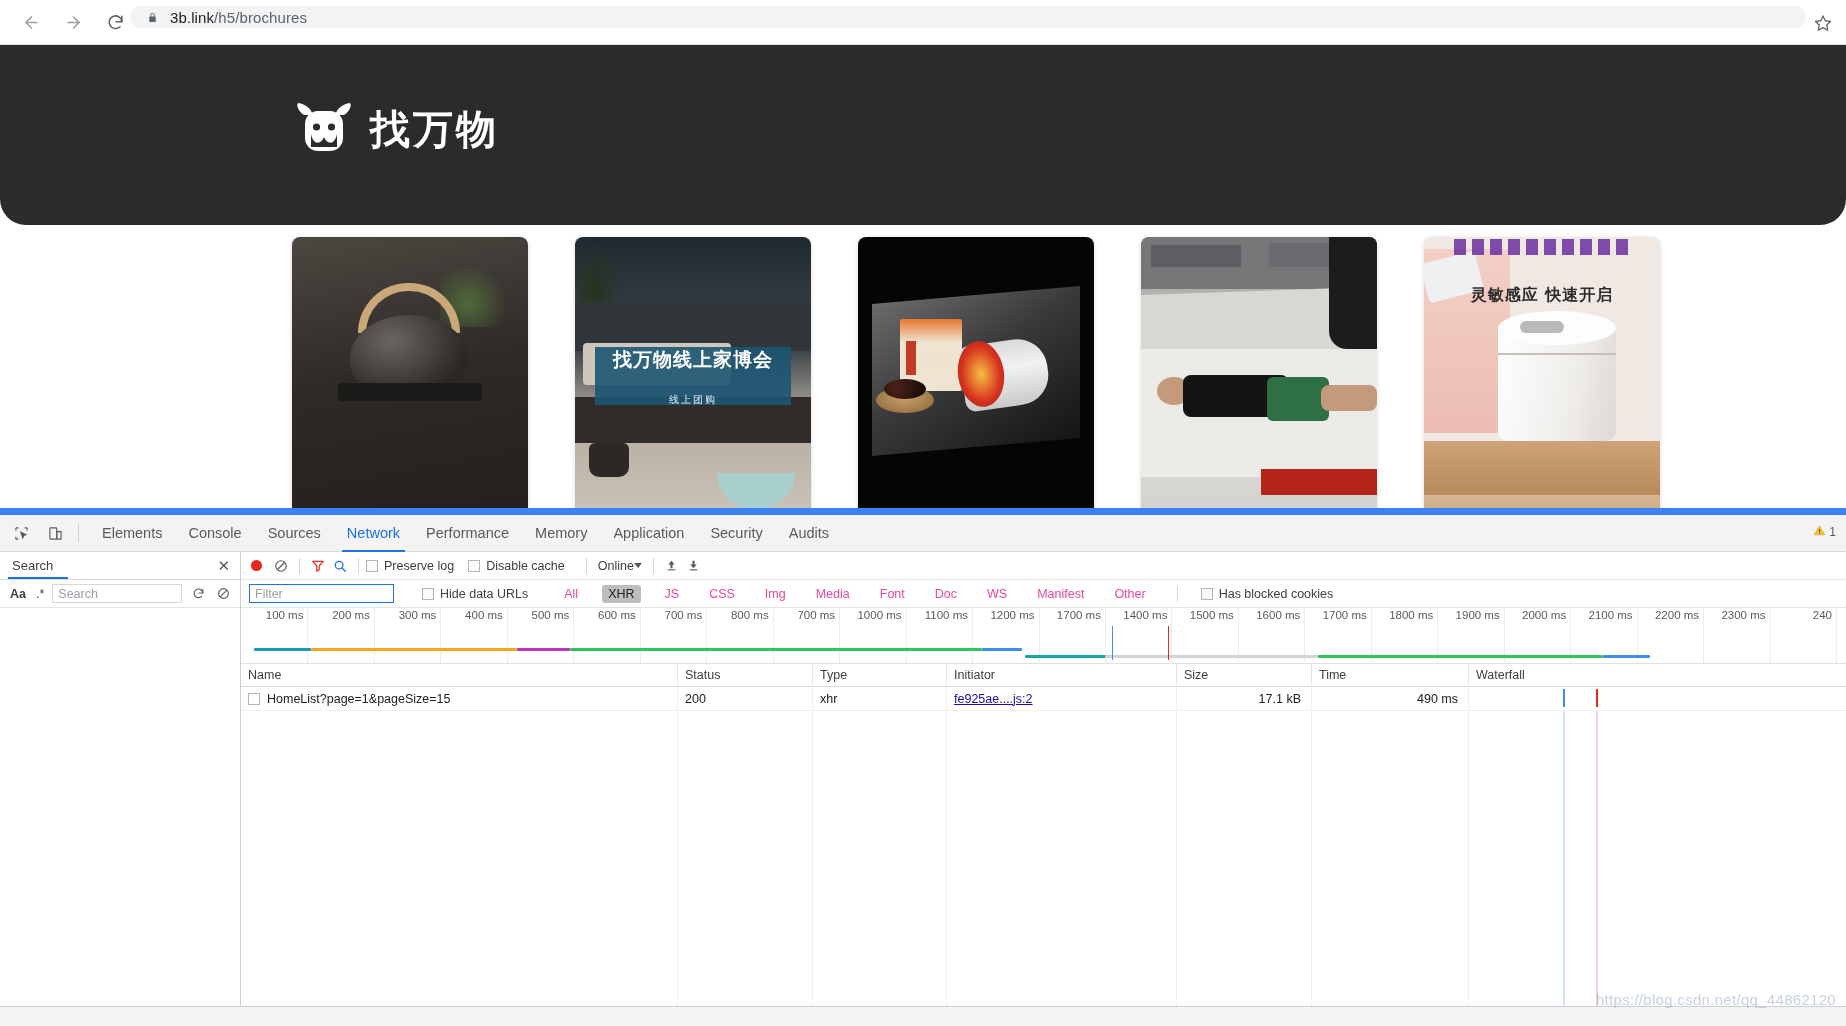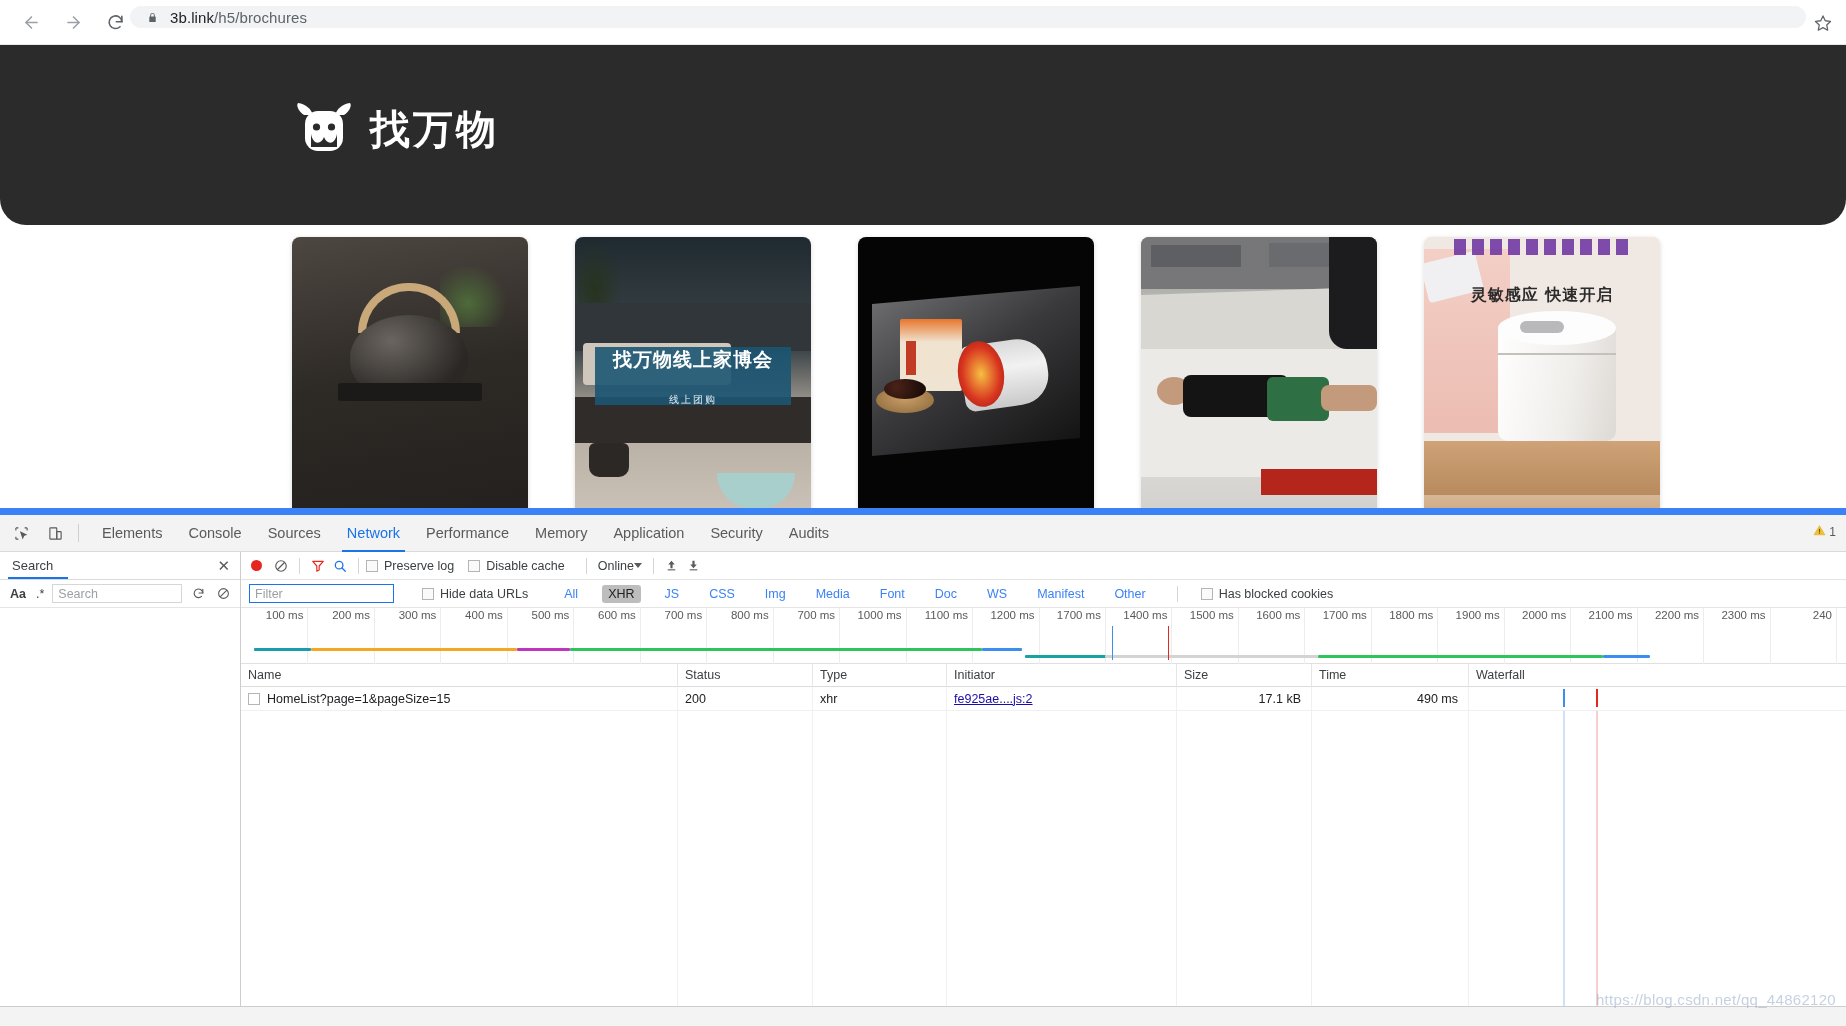--- a/index.html
+++ b/index.html
@@ -256,21 +256,21 @@
   .net-filterbar {
     height: 28px; display:flex; align-items:center;
     border-bottom: 1px solid #e4e4e4; padding-left: 8px; gap:16px;
   }
   .filter-input {
     width: 145px; height:19px; border:1px solid #1a73e8; background:#fff;
     font-size:12.5px; color:#9aa0a6; padding: 0 5px; display:flex; align-items:center;
     margin-right: 12px;
   }
   .ftype {
-    font-size:12.5px; color:#3b82f6; padding: 2px 6px; margin-right: 2px;
+    font-size:12.5px; color:#ec4899; padding: 2px 6px; margin-right: 2px;
     border-radius: 3px; white-space:nowrap;
   }
   .ftype.sel { background:#bdbdbd; color:#202124; }
 
   .net-overview { height: 56px; position:relative; border-bottom:1px solid #e0e0e0; background:#fff; }
   .tick { position:absolute; top:0; height:56px; border-left:1px solid #ededed; }
   .tick span {
     position:absolute; right:5px; top:1px; font-size:11.5px; color:#5a5a5a; white-space:nowrap;
   }
   .ovbar { position:absolute; height:3px; border-radius:1px; }

